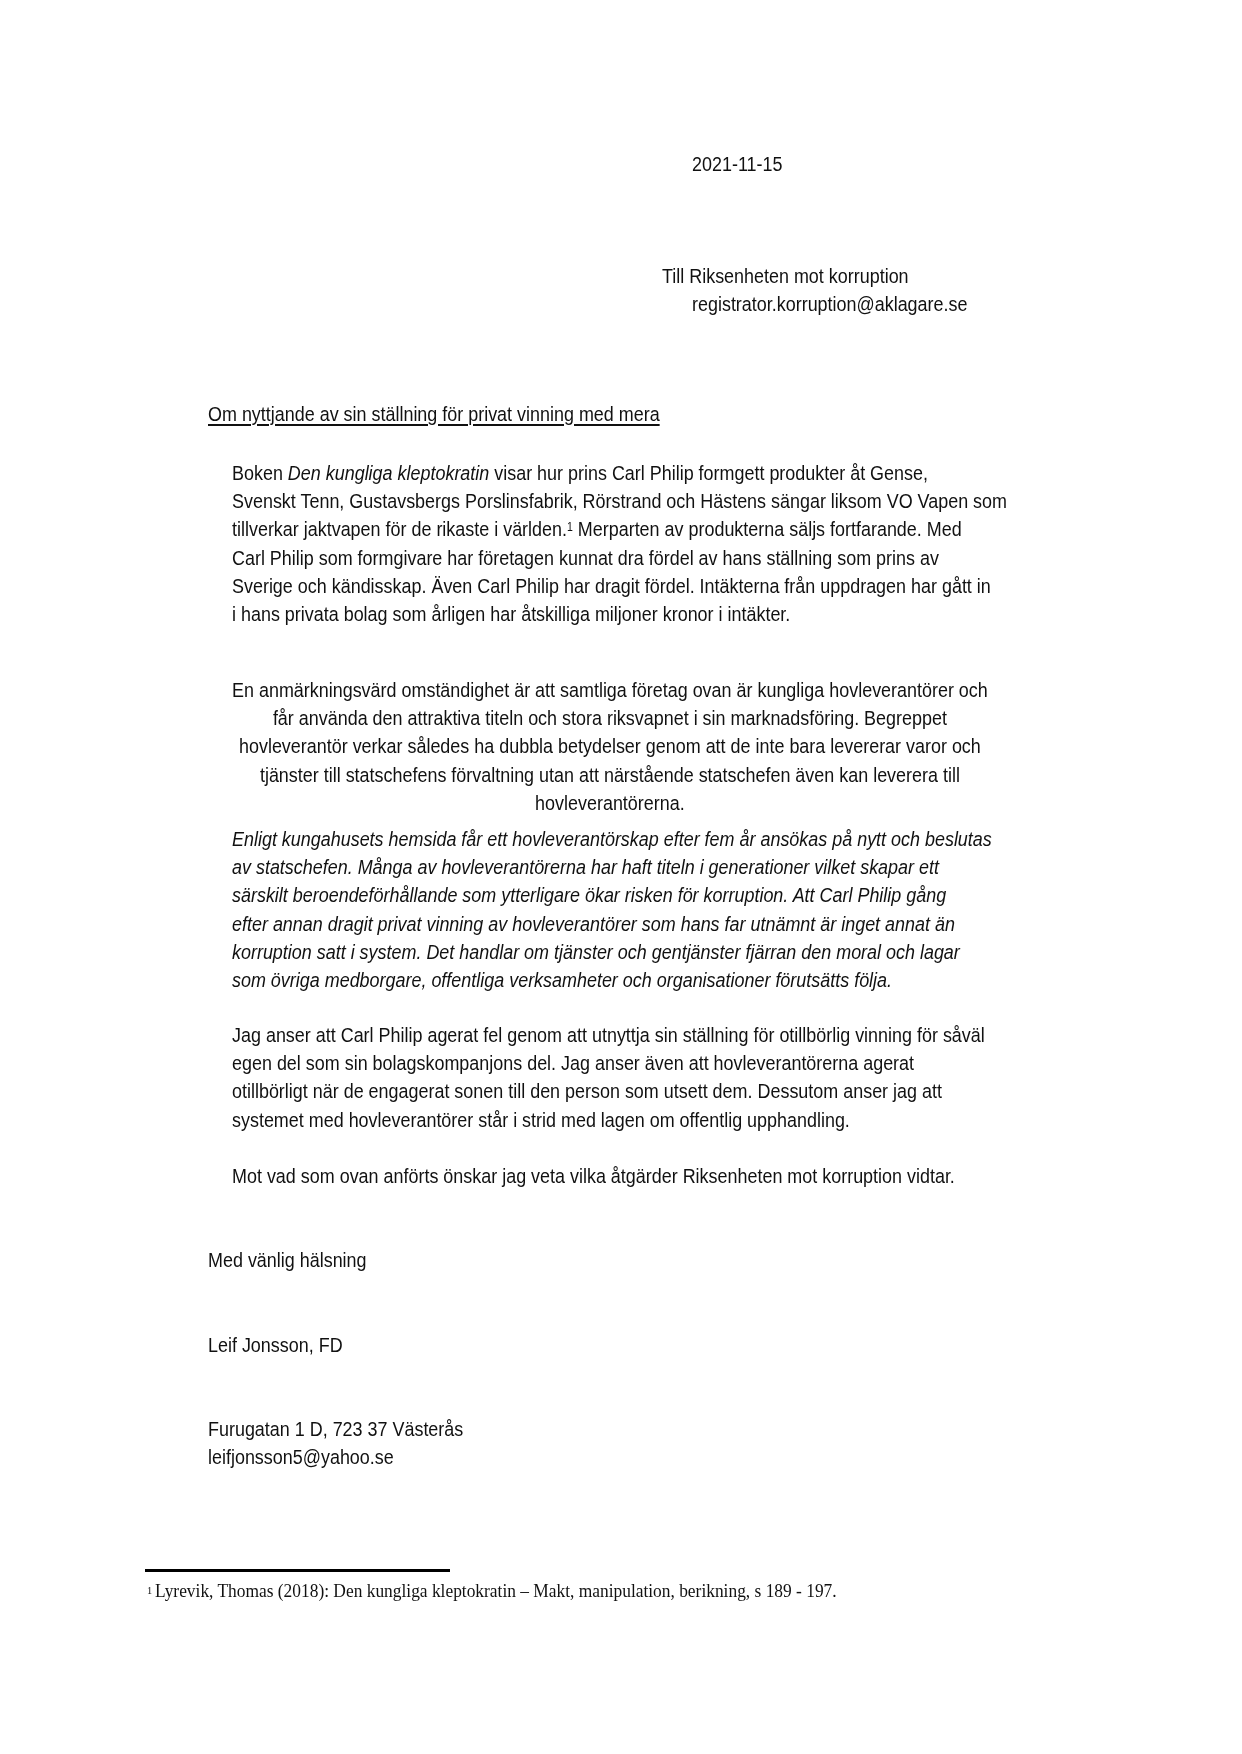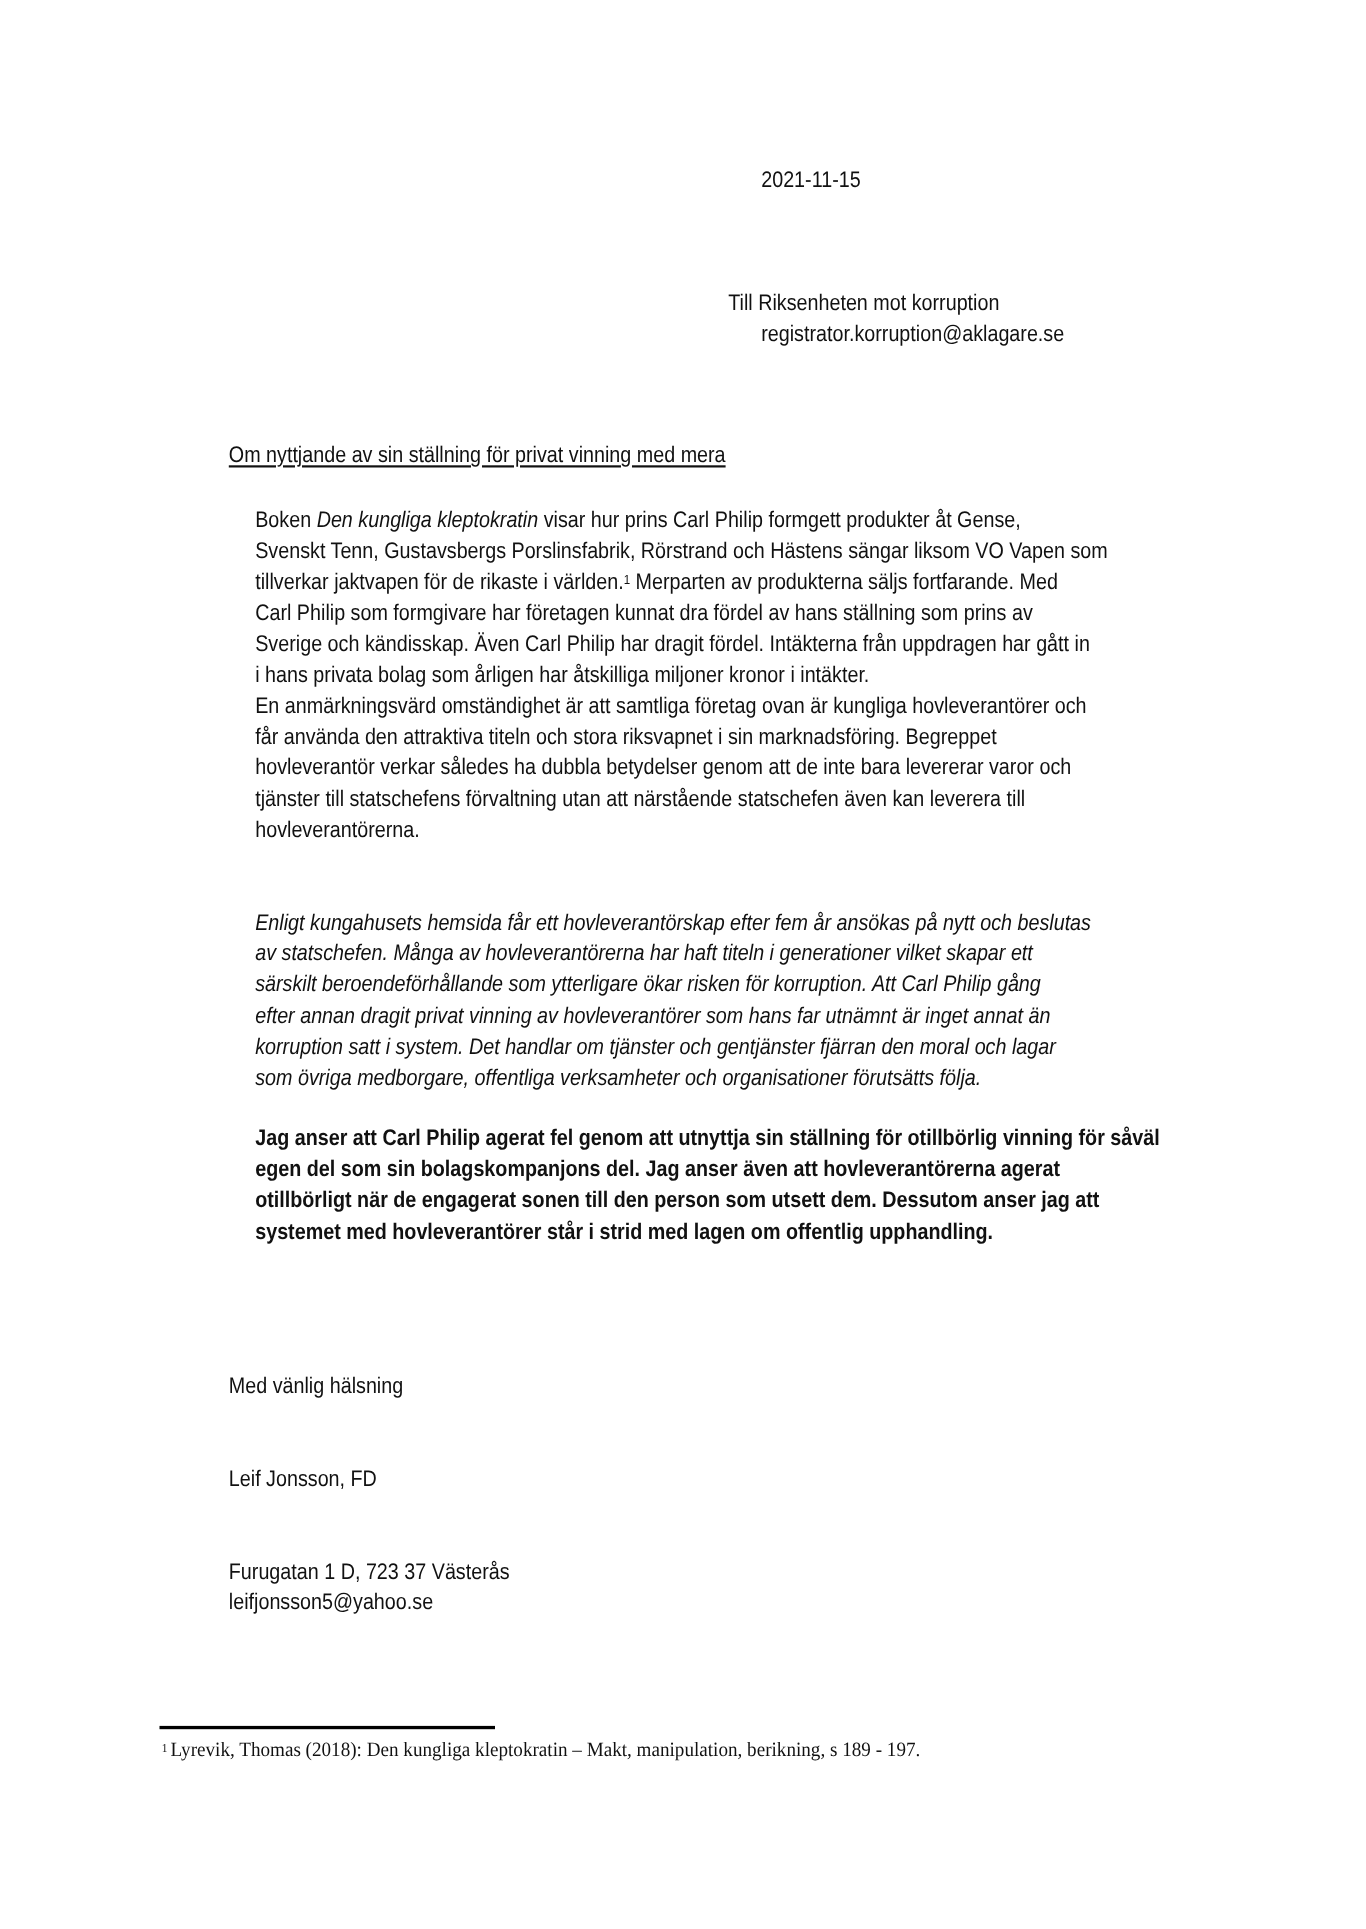--- a/index.html
+++ b/index.html
@@ -57,44 +57,47 @@
 
   <div class="para" style="top:459px;">
     <span class="line"><span>Boken </span><span class="it">Den kungliga kleptokratin</span><span> visar hur prins Carl Philip formgett produkter åt Gense,</span></span>
     <span class="line">Svenskt Tenn, Gustavsbergs Porslinsfabrik, Rörstrand och Hästens sängar liksom VO Vapen som</span>
     <span class="line"><span>tillverkar jaktvapen för de rikaste i världen.</span><sup class="fn">1</sup><span> Merparten av produkterna säljs fortfarande. Med</span></span>
     <span class="line">Carl Philip som formgivare har företagen kunnat dra fördel av hans ställning som prins av</span>
     <span class="line">Sverige och kändisskap. Även Carl Philip har dragit fördel. Intäkterna från uppdragen har gått in</span>
     <span class="line">i hans privata bolag som årligen har åtskilliga miljoner kronor i intäkter.</span>
   </div>
 
-  <div class="para" style="top:628px;">
+  <div class="para" style="top:676px;text-align:center;">
     <span class="line">En anmärkningsvärd omständighet är att samtliga företag ovan är kungliga hovleverantörer och</span>
     <span class="line">får använda den attraktiva titeln och stora riksvapnet i sin marknadsföring. Begreppet</span>
     <span class="line">hovleverantör verkar således ha dubbla betydelser genom att de inte bara levererar varor och</span>
     <span class="line">tjänster till statschefens förvaltning utan att närstående statschefen även kan leverera till</span>
     <span class="line">hovleverantörerna.</span>
   </div>
 
   <div class="para" style="top:825px;font-style:italic;">
     <span class="line">Enligt kungahusets hemsida får ett hovleverantörskap efter fem år ansökas på nytt och beslutas</span>
     <span class="line">av statschefen. Många av hovleverantörerna har haft titeln i generationer vilket skapar ett</span>
     <span class="line">särskilt beroendeförhållande som ytterligare ökar risken för korruption. Att Carl Philip gång</span>
     <span class="line">efter annan dragit privat vinning av hovleverantörer som hans far utnämnt är inget annat än</span>
     <span class="line">korruption satt i system. Det handlar om tjänster och gentjänster fjärran den moral och lagar</span>
     <span class="line">som övriga medborgare, offentliga verksamheter och organisationer förutsätts följa.</span>
   </div>
 
-  <div class="para" style="top:1021px;font-weight:bold;">
+  <div class="para" style="top:1021px;">
     <span class="line">Jag anser att Carl Philip agerat fel genom att utnyttja sin ställning för otillbörlig vinning för såväl</span>
     <span class="line">egen del som sin bolagskompanjons del. Jag anser även att hovleverantörerna agerat</span>
     <span class="line">otillbörligt när de engagerat sonen till den person som utsett dem. Dessutom anser jag att</span>
     <span class="line">systemet med hovleverantörer står i strid med lagen om offentlig upphandling.</span>
   </div>
 
+  <div class="para" style="top:1162px;">
+    <span class="line">Mot vad som ovan anförts önskar jag veta vilka åtgärder Riksenheten mot korruption vidtar.</span>
+  </div>
 
   <div class="t" style="left:208px; top:1246px;">Med vänlig hälsning</div>
   <div class="t" style="left:208px; top:1331px;">Leif Jonsson, FD</div>
   <div class="t" style="left:208px; top:1415px;">Furugatan 1 D, 723 37 Västerås</div>
   <div class="t" style="left:208px; top:1443px;">leifjonsson5@yahoo.se</div>
 
   <div class="rule"></div>
   <div class="footnote"><sup>1</sup><span>Lyrevik, Thomas (2018): Den kungliga kleptokratin – Makt, manipulation, berikning, s 189 - 197.</span></div>
 
 </div>

